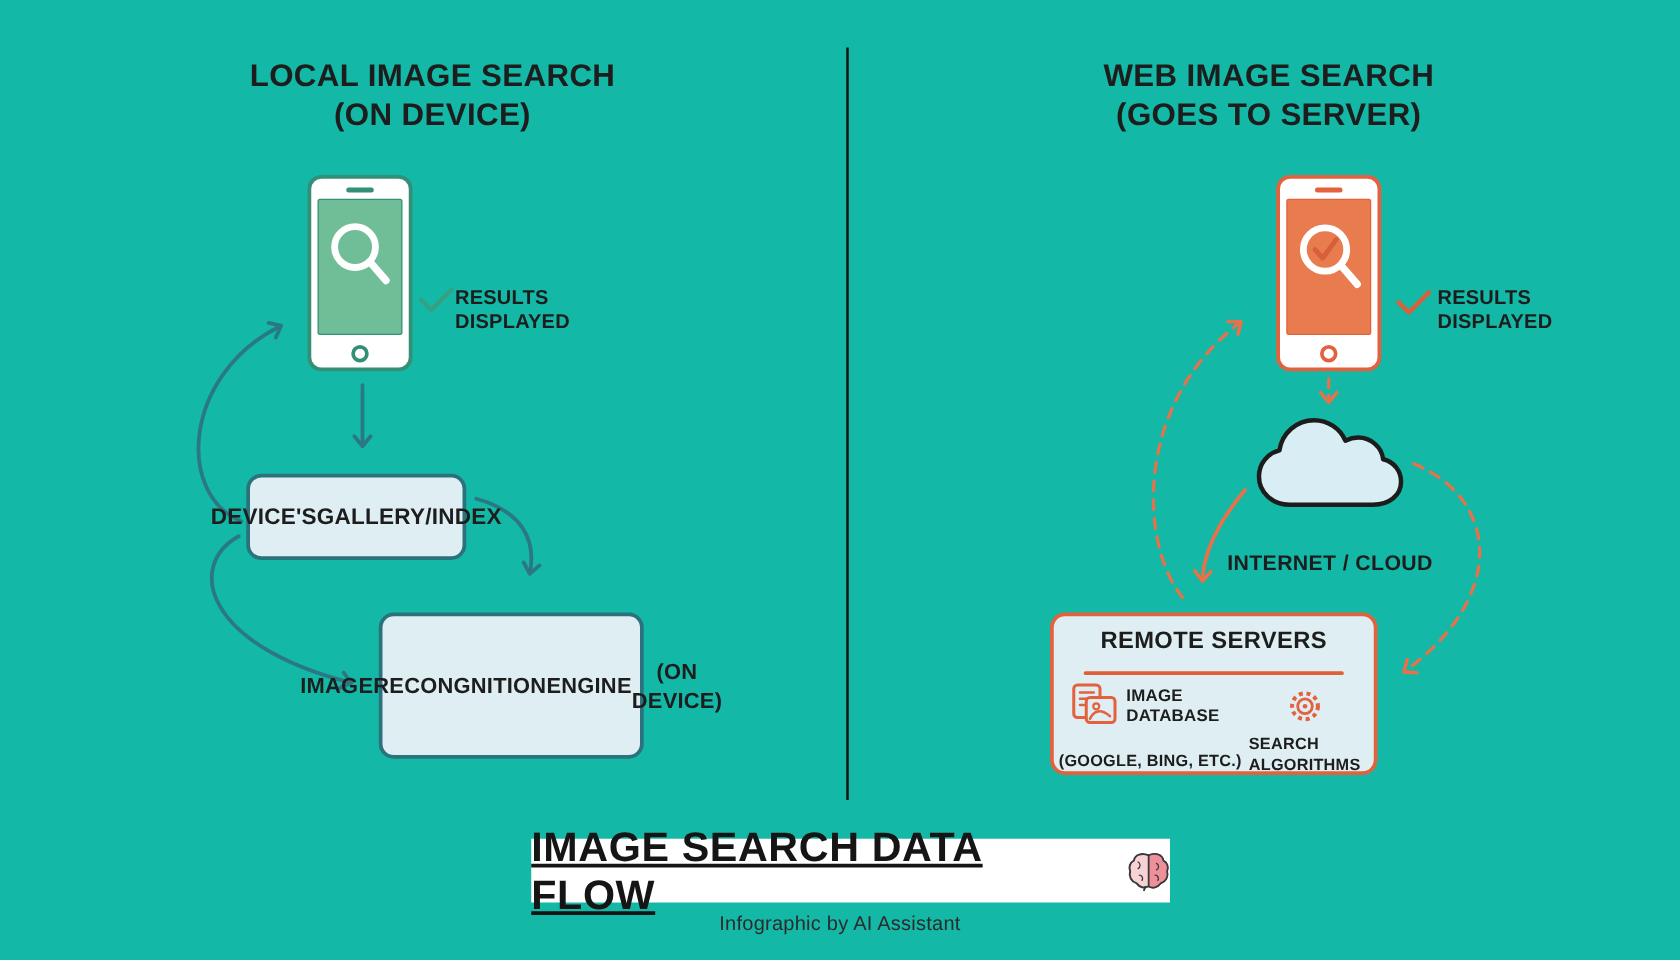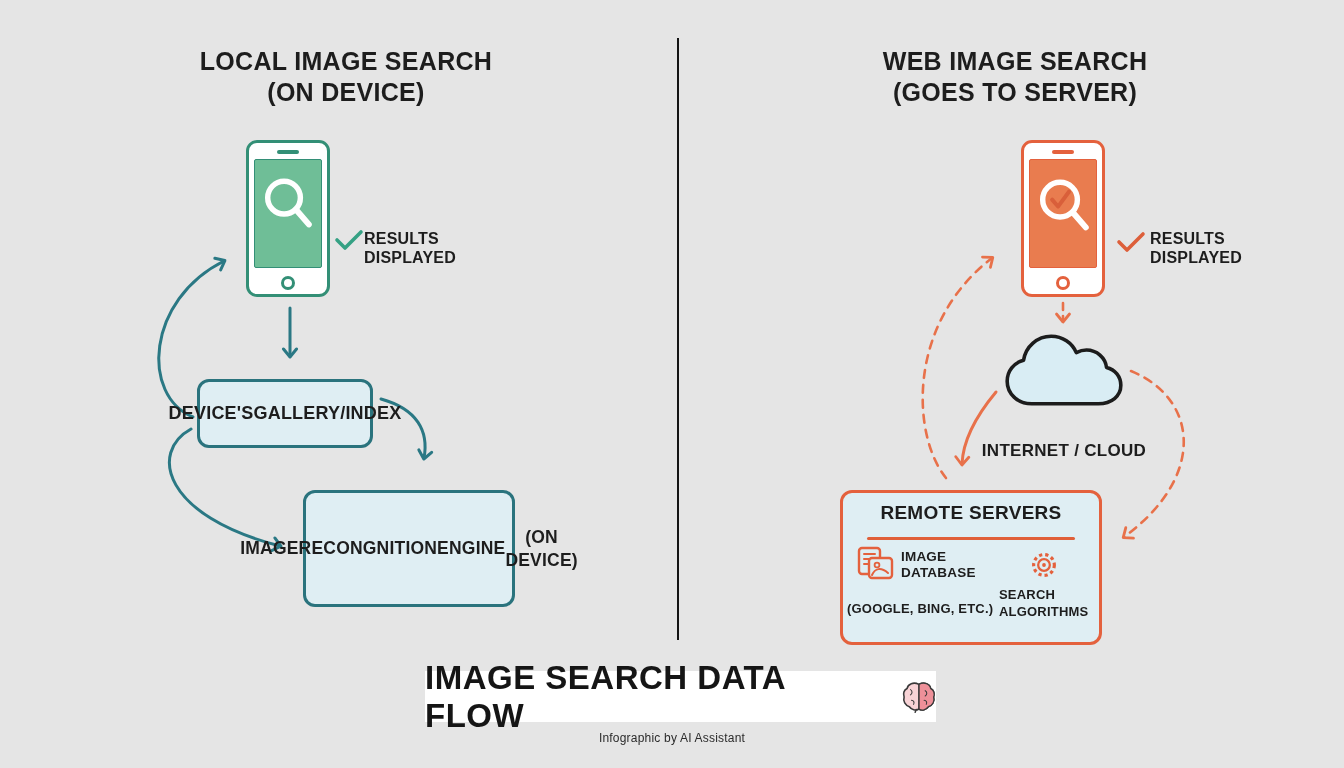--- a/index.html
+++ b/index.html
@@ -1,18 +1,18 @@
 <!DOCTYPE html>
 <html><head>
 <meta charset="utf-8">
 <style>
   html,body{margin:0;padding:0;}
   .stage{
     position:relative; width:1344px; height:768px; overflow:hidden;
-    background:#e5e5e5;
+    background:#14b8a6;
     font-family:"Liberation Sans", sans-serif;
     color:#1d1d1d;
   }
   .abs{position:absolute;}
   .svglayer{position:absolute;left:0;top:0;pointer-events:none;}
   .title{
     text-align:center; font-weight:700; font-size:25px; line-height:31px;
     letter-spacing:0.3px; color:#1d1d1d;
   }
   .phone{
@@ -35,22 +35,22 @@
     box-sizing:border-box; background:#dfeef3; border:3px solid #e4613d; border-radius:12px;
   }
   .servers .heading{position:absolute; left:0; right:0; top:9px; text-align:center; font-weight:700; font-size:19px; letter-spacing:0.3px;}
   .servers .divider{position:absolute; left:24px; right:24px; top:44px; height:2.5px; background:#e05f38; border-radius:2px;}
   .srv-group{position:absolute; display:flex; align-items:center; gap:6px;}
   .srv-label{font-weight:700; font-size:13.5px; line-height:16.5px; letter-spacing:0.2px;}
   .srv-sub{position:absolute; font-weight:700; font-size:13px; letter-spacing:0.2px; white-space:nowrap;}
   .banner{
     background:#ffffff; display:flex; align-items:center; justify-content:center; gap:12px;
   }
-  .banner .banner-text{font-weight:700; font-size:33px; letter-spacing:0.5px; color:#151515;}
-  .credit{width:100%; text-align:center; font-size:12px; color:#2b2b2b; letter-spacing:0.2px;}
+  .banner .banner-text{font-weight:700; font-size:33px; letter-spacing:0.5px; color:#151515;text-decoration:underline;}
+  .credit{width:100%; text-align:center; font-size:16px; color:#2b2b2b; letter-spacing:0.2px;}
   .vdivider{width:2px; background:#141414;}
 </style>
 </head>
 <body>
 
 <div class="stage">
 
   <svg class="svglayer" width="1344" height="768" viewBox="0 0 1344 768">
     <defs>
       <marker id="mTeal" markerUnits="userSpaceOnUse" markerWidth="20" markerHeight="20" refX="9" refY="9" orient="auto">
@@ -133,21 +133,21 @@
   <div class="abs results" style="left:1150px; top:229px;">
     <div>RESULTS</div>
     <div>DISPLAYED</div>
   </div>
 
   <svg class="abs" style="left:1000px; top:331px;" width="128" height="79" viewBox="0 0 125 77">
     <path d="M96 71 H31 C17 71 7 61 7 49 C7 39 13.5 31 23 28.5 C25 15 36.5 5 50 5 C61 5 70.5 11.5 74.5 21 C77.5 19.5 81 18.5 84.5 18.5 C94.5 18.5 103 26 104 35.5 C112.5 37.5 118 44.5 118 53 C118 63.5 109 71 96 71 Z" fill="#d9edf4" stroke="#1c1c1c" stroke-width="3.5" stroke-linejoin="round"></path>
   </svg>
   <div class="abs cloud-label" style="left:964px; top:417px; width:200px;">INTERNET / CLOUD</div>
 
-  <div class="abs servers" style="left:840px; top:490px; width:262px; height:155px;">
+  <div class="abs servers" style="left:840px; top:490px; width:262px; height:130px;">
     <div class="heading">REMOTE SERVERS</div>
     <div class="divider"></div>
 
     <div class="srv-group" style="left:12px; top:52px;">
       <svg width="40" height="40" viewBox="0 0 40 40">
         <rect x="4" y="3" width="21" height="26" rx="3" fill="none" stroke="#e4613d" stroke-width="2.4"></rect>
         <path d="M9 9 H20 M9 14 H20 M9 19 H16" stroke="#e4613d" stroke-width="2" stroke-linecap="round"></path>
         <rect x="14" y="13" width="23" height="20" rx="3" fill="#dfeef3" stroke="#e4613d" stroke-width="2.4"></rect>
         <circle cx="22" cy="20" r="2.4" fill="none" stroke="#e4613d" stroke-width="1.8"></circle>
         <path d="M17 30 C20 23 26 22 33 28" fill="none" stroke="#e4613d" stroke-width="2" stroke-linecap="round"></path>

